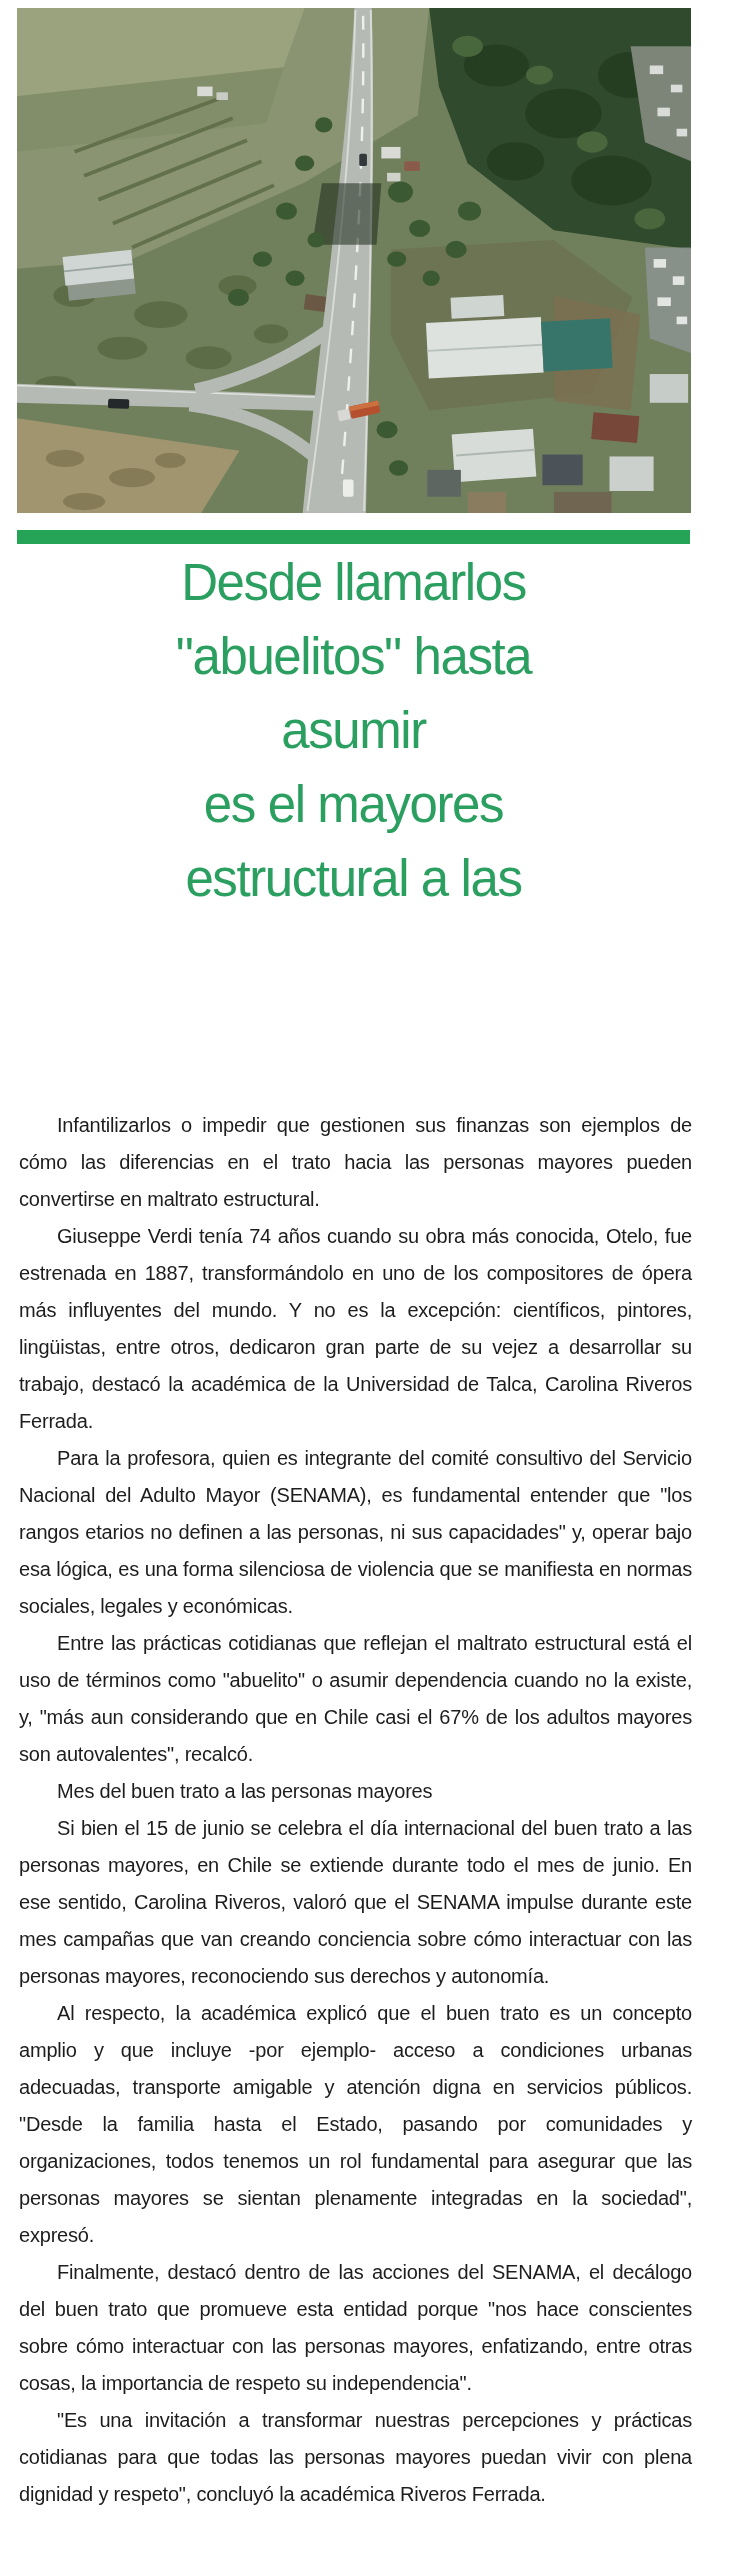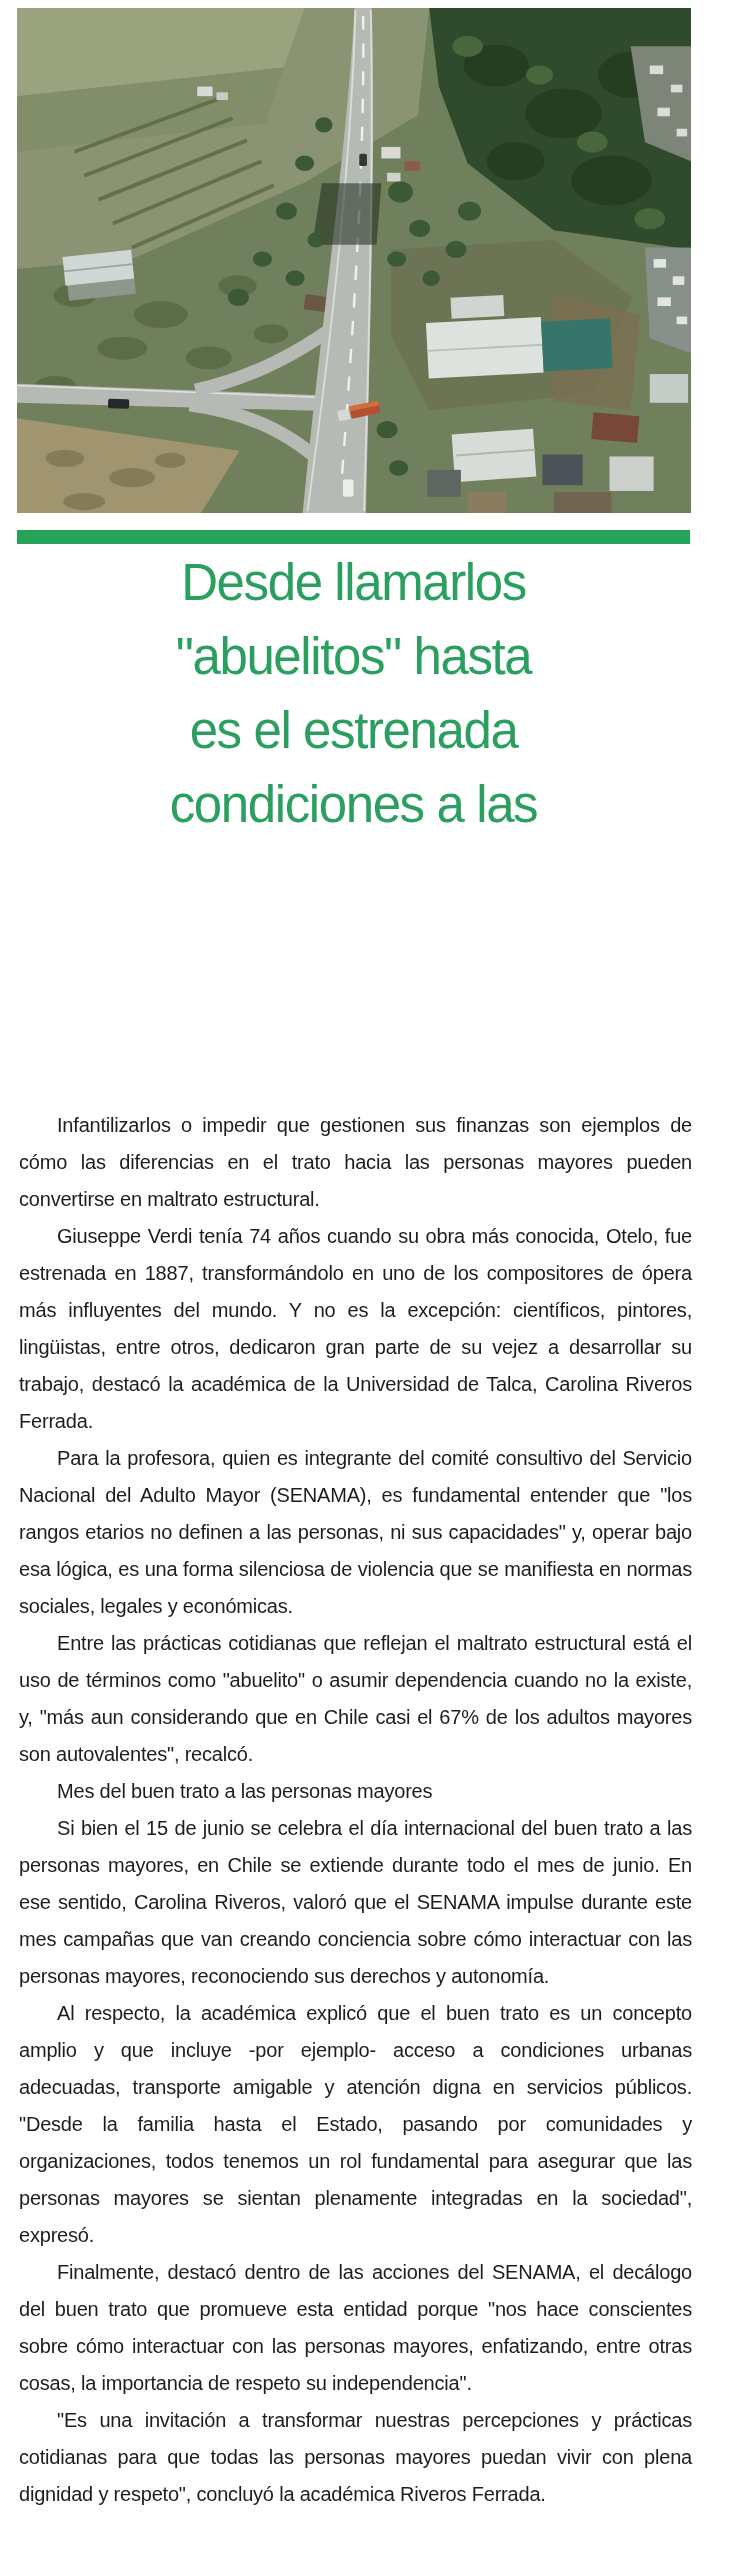--- a/index.html
+++ b/index.html
@@ -185,22 +185,23 @@
       <rect x="340" y="492" width="11" height="18" rx="2" fill="#eceeea"></rect>
       <rect x="357" y="152" width="8" height="13" rx="2" fill="#33383a"></rect>
     </svg>
   </div>
 
   <div class="divider"></div>
 
   <div class="headline">
     <div>Desde llamarlos</div>
     <div>"abuelitos" hasta</div>
-    <div>es el estrenada</div>
-    <div>condiciones a las</div>
+    <div>asumir</div>
+    <div>es el mayores</div>
+    <div>estructural a las</div>
   </div>
 
   <div class="article">
     <p>Infantilizarlos o impedir que gestionen sus finanzas son ejemplos de cómo las diferencias en el trato hacia las personas mayores pueden convertirse en maltrato estructural.</p>
     <p>Giuseppe Verdi tenía 74 años cuando su obra más conocida, Otelo, fue estrenada en 1887, transformándolo en uno de los compositores de ópera más influyentes del mundo. Y no es la excepción: científicos, pintores, lingüistas, entre otros, dedicaron gran parte de su vejez a desarrollar su trabajo, destacó la académica de la Universidad de Talca, Carolina Riveros Ferrada.</p>
     <p>Para la profesora, quien es integrante del comité consultivo del Servicio Nacional del Adulto Mayor (SENAMA), es fundamental entender que "los rangos etarios no definen a las personas, ni sus capacidades" y, operar bajo esa lógica, es una forma silenciosa de violencia que se manifiesta en normas sociales, legales y económicas.</p>
     <p>Entre las prácticas cotidianas que reflejan el maltrato estructural está el uso de términos como "abuelito" o asumir dependencia cuando no la existe, y, "más aun considerando que en Chile casi el 67% de los adultos mayores son autovalentes", recalcó.</p>
     <p>Mes del buen trato a las personas mayores</p>
     <p>Si bien el 15 de junio se celebra el día internacional del buen trato a las personas mayores, en Chile se extiende durante todo el mes de junio. En ese sentido, Carolina Riveros, valoró que el SENAMA impulse durante este mes campañas que van creando conciencia sobre cómo interactuar con las personas mayores, reconociendo sus derechos y autonomía.</p>
     <p>Al respecto, la académica explicó que el buen trato es un concepto amplio y que incluye -por ejemplo- acceso a condiciones urbanas adecuadas, transporte amigable y atención digna en servicios públicos. "Desde la familia hasta el Estado, pasando por comunidades y organizaciones, todos tenemos un rol fundamental para asegurar que las personas mayores se sientan plenamente integradas en la sociedad", expresó.</p>

